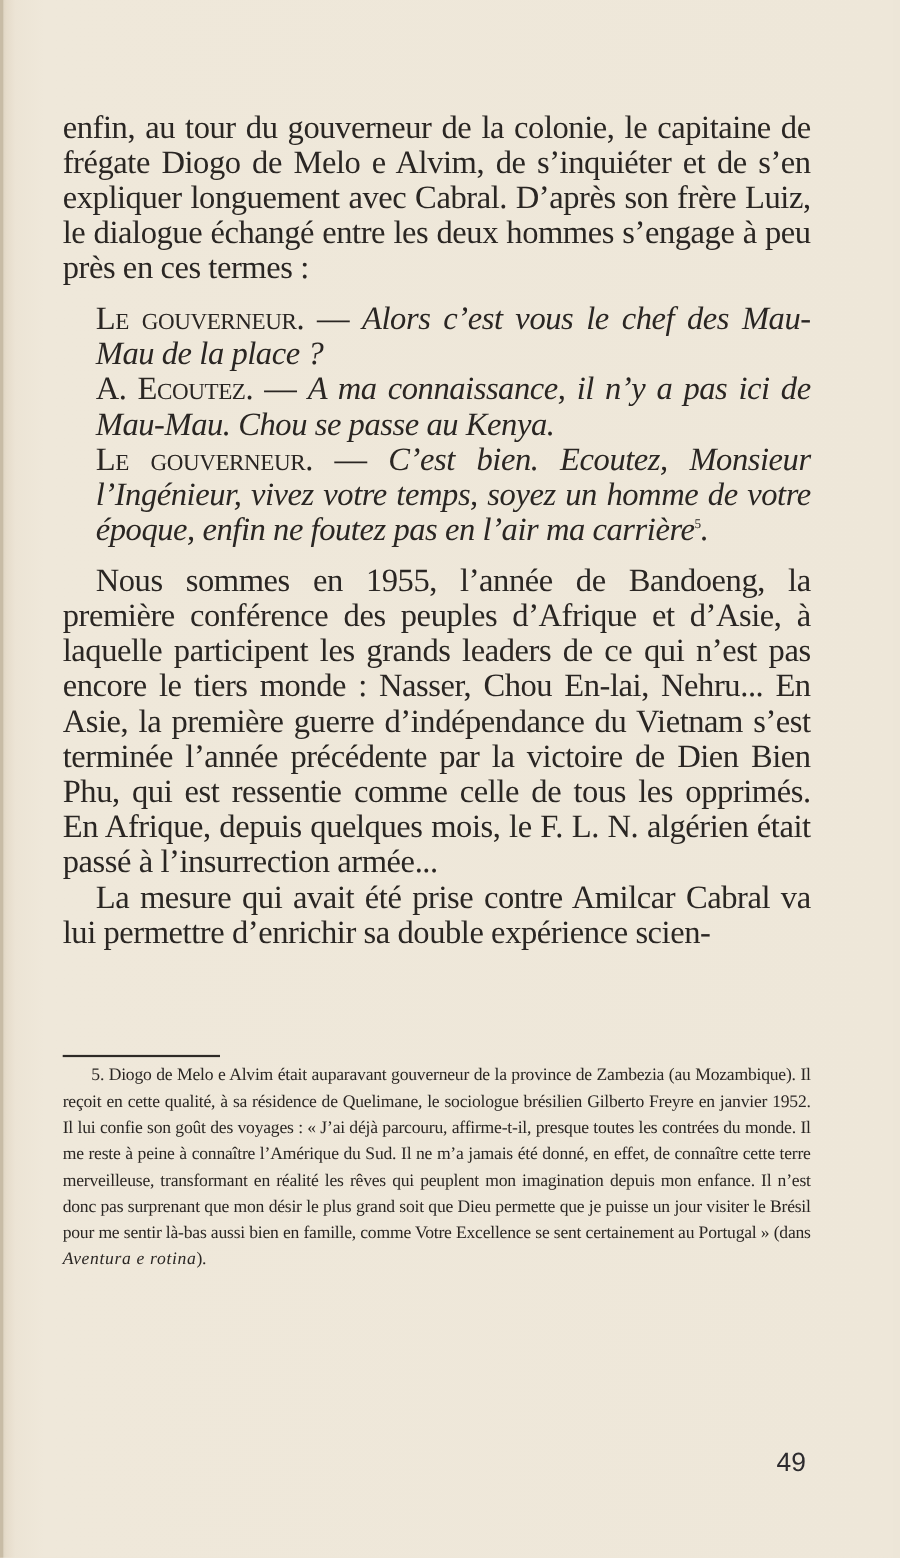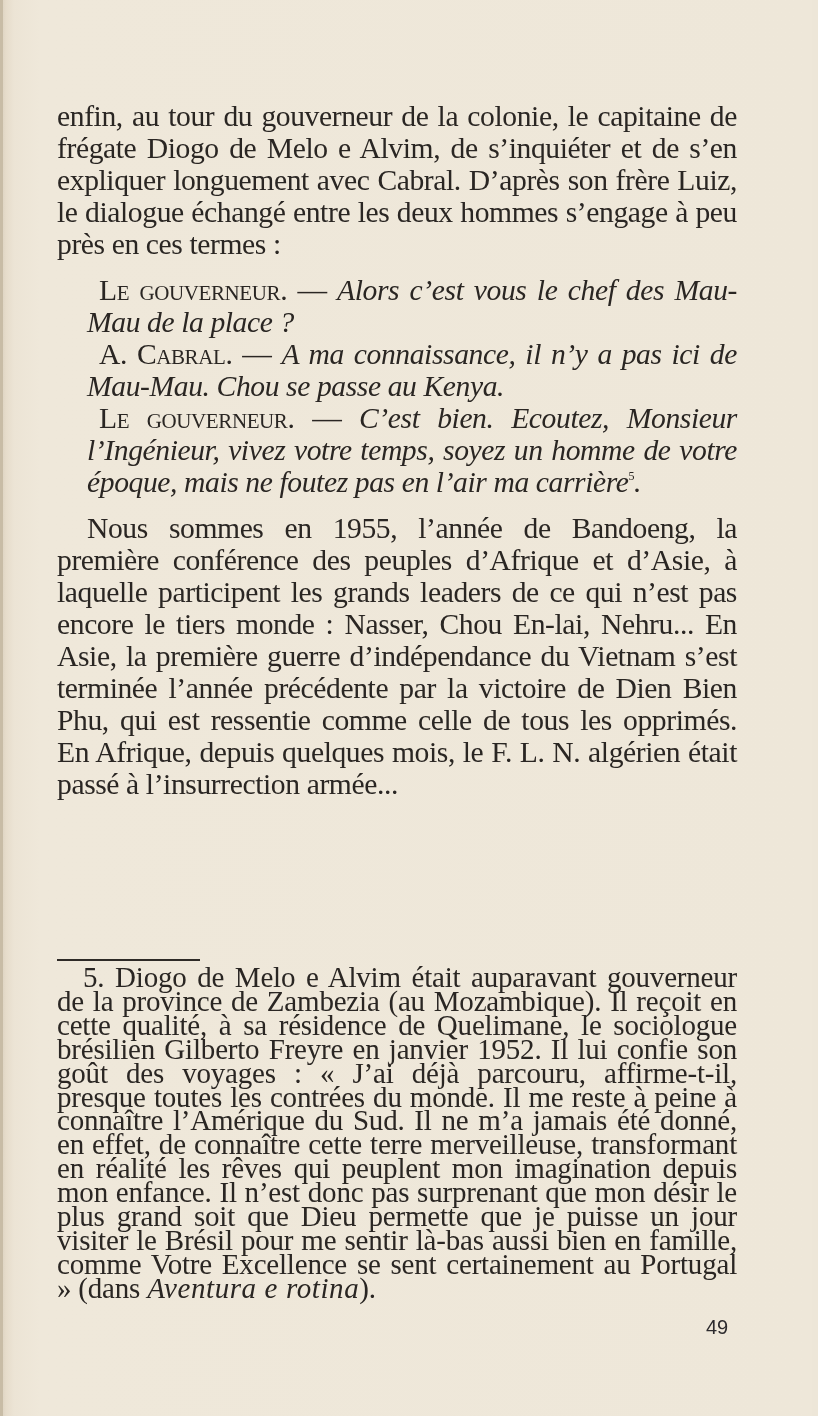--- a/index.html
+++ b/index.html
@@ -36,72 +36,73 @@
     margin: 0;
     text-align: justify;
     text-align-last: auto;
   }
   .indent { text-indent: 30px; }
   .dialogue {
     margin: 0;
     padding-left: 30px;
     text-align: justify;
   }
-  .dialogue .speaker { font-style: normal; margin-left: 12px; }
+  .dialogue .speaker { font-style: normal; }
   .dialogue .speech { font-style: italic; }
   .sc { font-variant: small-caps; }
   .gap { height: 14px; }
   sup.fn { font-size: 12px; vertical-align: top; position: relative; top: -6px; font-style: normal; }
 
   .footnote-rule {
     position: absolute;
     left: 57px; top: 959px;
     width: 143px; height: 0;
     border-top: 2px solid #2e2a26;
   }
   .footnotes {
     position: absolute;
     left: 57px; top: 966px;
     width: 680px;
-    font-size: 29px;
+    font-size: 16px;
     line-height: 23.9px;
     text-align: justify;
     letter-spacing: -0.2px;
   }
   .footnotes p { margin: 0; text-indent: 26px; }
   .footnotes i { font-style: italic; letter-spacing: 0.6px; }
 
   .page-number {
     position: absolute;
     left: 706px; top: 1316px;
     font-family: "Liberation Sans", "DejaVu Sans", sans-serif;
-    font-size: 20px;
+    font-size: 24px;
     color: #2d2b2e;
   }
 </style>
 </head>
 <body>
 
 <div class="page">
   <div class="edge"></div>
 
   <div class="text-block" style="top:100px;">
     <p>enfin, au tour du gouverneur de la colonie, le capitaine de frégate Diogo de Melo e Alvim, de s’inquiéter et de s’en expliquer longuement avec Cabral. D’après son frère Luiz, le dialogue échangé entre les deux hommes s’engage à peu près en ces termes :</p>
 
     <div class="gap"></div>
 
     <p class="dialogue"><span class="speaker sc">Le gouverneur.</span><span> — </span><span class="speech">Alors c’est vous le chef des Mau-Mau de la place ?</span></p>
 
-    <p class="dialogue"><span class="speaker sc">A. Cabral.</span><span> — </span><span class="speech">A ma connaissance, il n’y a pas ici de Mau-Mau. Chou se passe au Kenya.</span></p>
+    <p class="dialogue"><span class="speaker sc">A. Ecoutez.</span><span> — </span><span class="speech">A ma connaissance, il n’y a pas ici de Mau-Mau. Chou se passe au Kenya.</span></p>
 
-    <p class="dialogue"><span class="speaker sc">Le gouverneur.</span><span> — </span><span class="speech">C’est bien. Ecoutez, Monsieur l’Ingénieur, vivez votre temps, soyez un homme de votre époque, mais ne foutez pas en l’air ma carrière</span><sup class="fn">5</sup><span class="speech">.</span></p>
+    <p class="dialogue"><span class="speaker sc">Le gouverneur.</span><span> — </span><span class="speech">C’est bien. Ecoutez, Monsieur l’Ingénieur, vivez votre temps, soyez un homme de votre époque, enfin ne foutez pas en l’air ma carrière</span><sup class="fn">5</sup><span class="speech">.</span></p>
 
     <div class="gap"></div>
 
     <p class="indent">Nous sommes en 1955, l’année de Bandoeng, la première conférence des peuples d’Afrique et d’Asie, à laquelle participent les grands leaders de ce qui n’est pas encore le tiers monde : Nasser, Chou En-lai, Nehru... En Asie, la première guerre d’indépendance du Vietnam s’est terminée l’année précédente par la victoire de Dien Bien Phu, qui est ressentie comme celle de tous les opprimés. En Afrique, depuis quelques mois, le F. L. N. algérien était passé à l’insurrection armée...</p>
+    <p class="indent">La mesure qui avait été prise contre Amilcar Cabral va lui permettre d’enrichir sa double expérience scien-</p>
   </div>
 
   <div class="footnote-rule"></div>
 
   <div class="footnotes">
     <p><span>5.</span><span> Diogo de Melo e Alvim était auparavant gouverneur de la province de Zambezia (au Mozambique). Il reçoit en cette qualité, à sa résidence de Quelimane, le sociologue brésilien Gilberto Freyre en janvier 1952. Il lui confie son goût des voyages : « J’ai déjà parcouru, affirme-t-il, presque toutes les contrées du monde. Il me reste à peine à connaître l’Amérique du Sud. Il ne m’a jamais été donné, en effet, de connaître cette terre merveilleuse, transformant en réalité les rêves qui peuplent mon imagination depuis mon enfance. Il n’est donc pas surprenant que mon désir le plus grand soit que Dieu permette que je puisse un jour visiter le Brésil pour me sentir là-bas aussi bien en famille, comme Votre Excellence se sent certainement au Portugal » (dans </span><i>Aventura e rotina</i><span>).</span></p>
   </div>
 
   <div class="page-number">49</div>
 </div>

